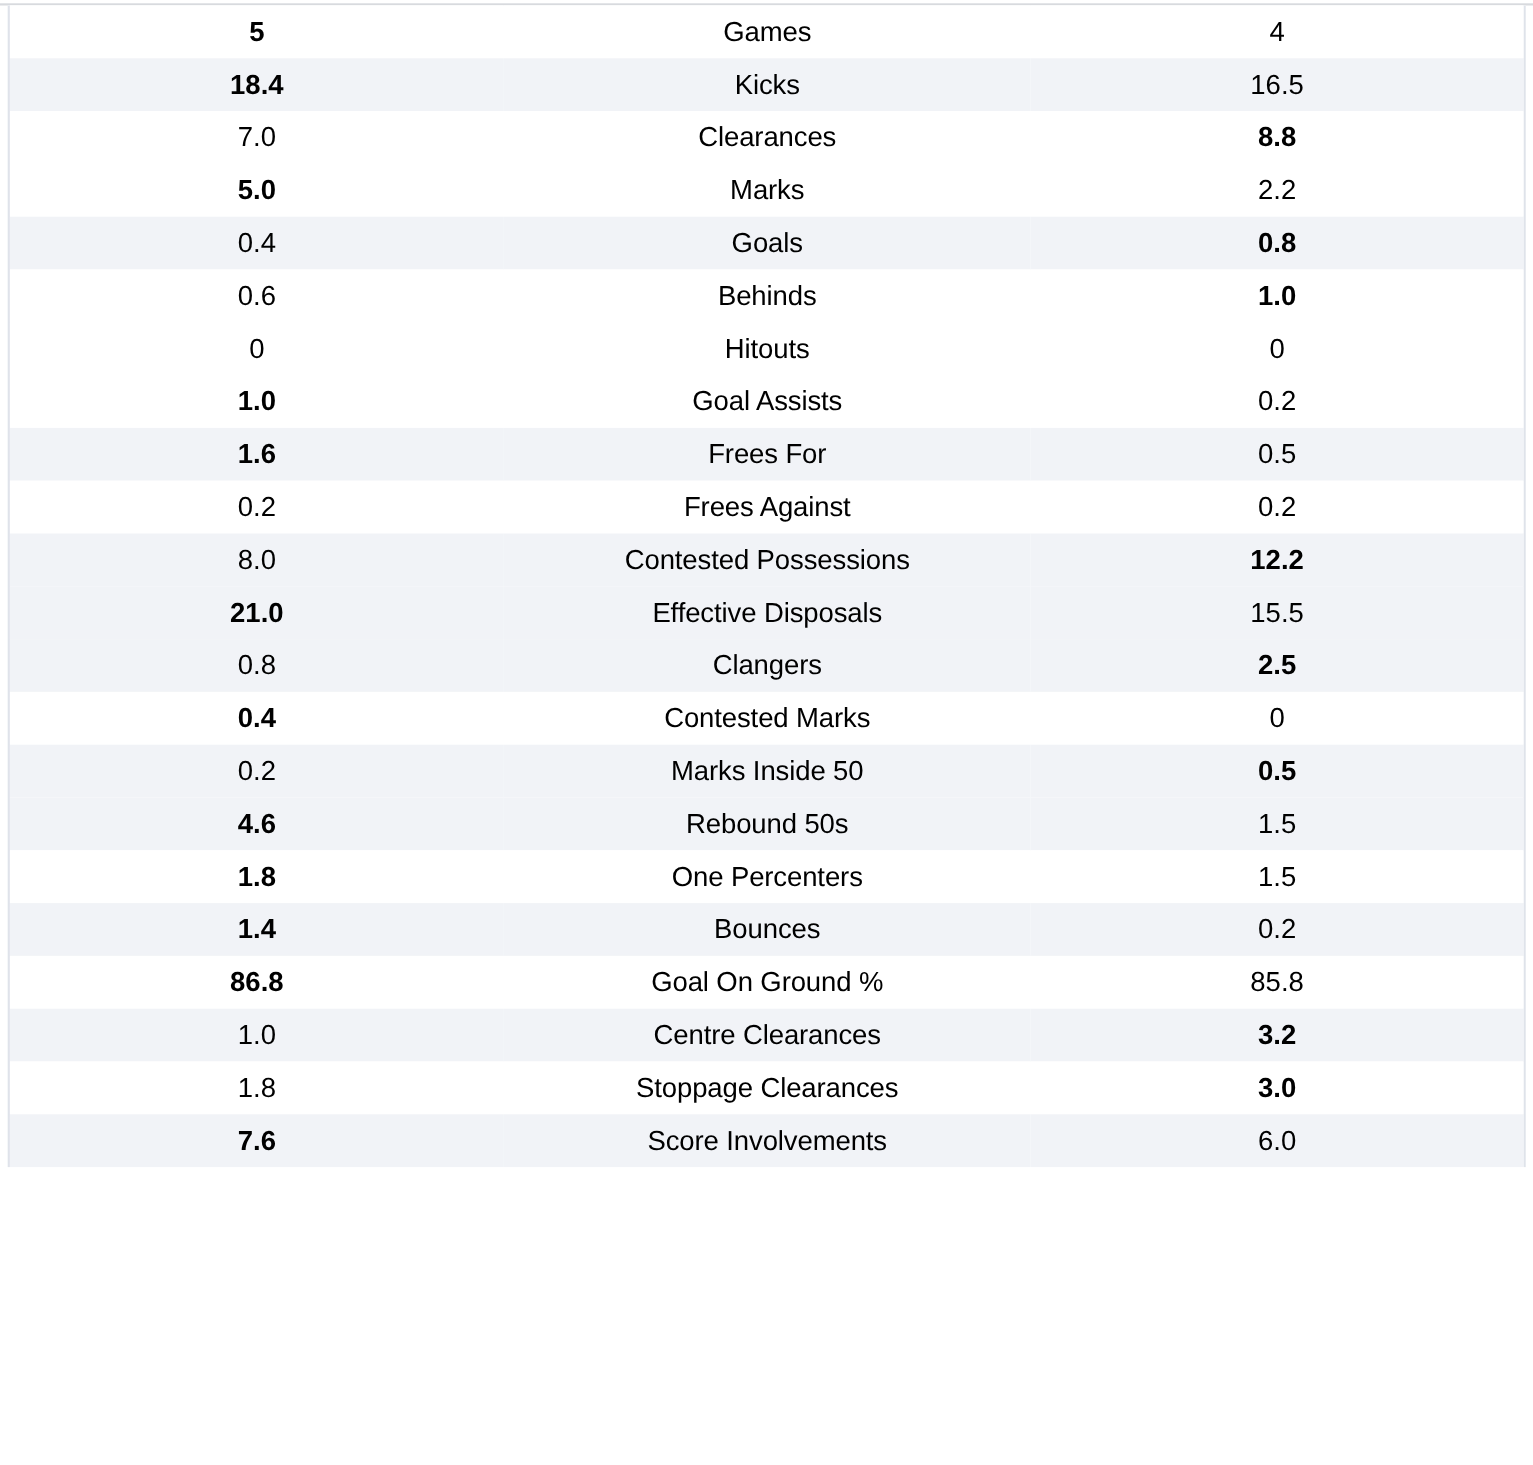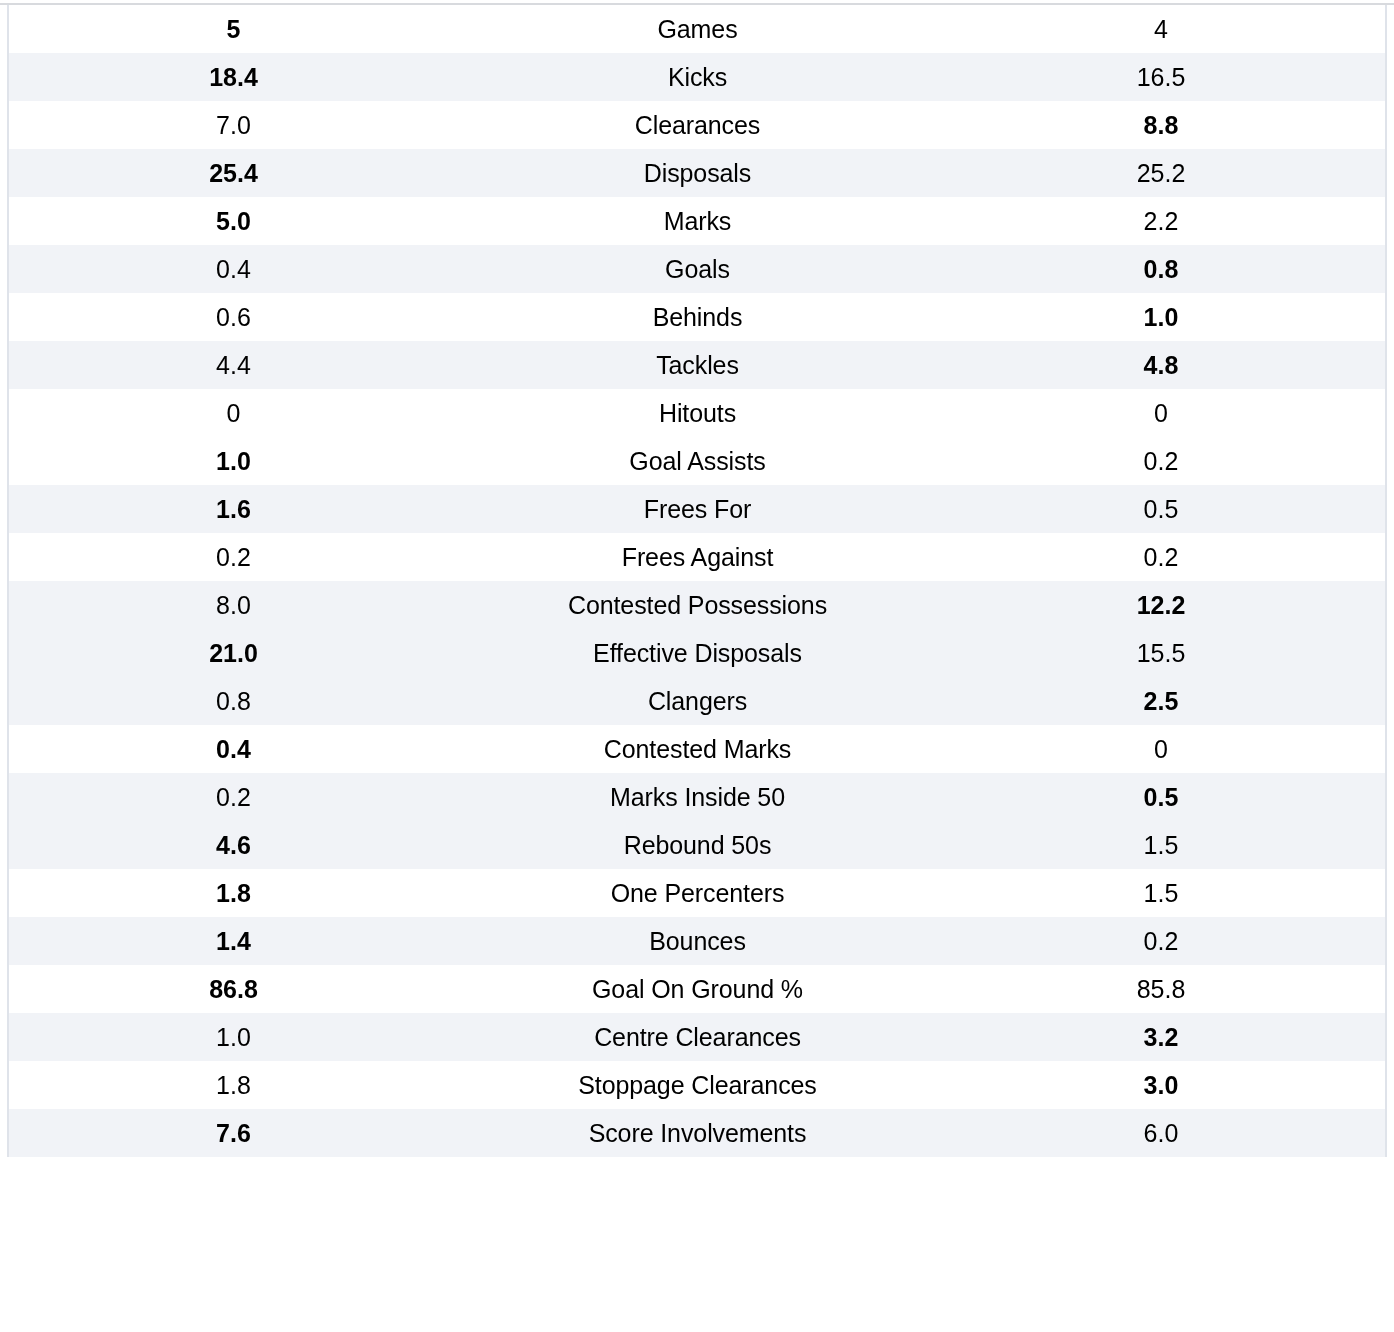--- a/index.html
+++ b/index.html
@@ -86,44 +86,34 @@
         <tr class="stripe">
           <td class="value winner">18.4</td>
           <td class="label">Kicks</td>
           <td class="value">16.5</td>
         </tr>
         <tr class="plain">
           <td class="value">7.0</td>
           <td class="label">Clearances</td>
           <td class="value winner">8.8</td>
         </tr>
-        <tr class="stripe">
-          <td class="value winner">25.4</td>
-          <td class="label">Disposals</td>
-          <td class="value">25.2</td>
-        </tr>
         <tr class="plain">
           <td class="value winner">5.0</td>
           <td class="label">Marks</td>
           <td class="value">2.2</td>
         </tr>
         <tr class="stripe">
           <td class="value">0.4</td>
           <td class="label">Goals</td>
           <td class="value winner">0.8</td>
         </tr>
         <tr class="plain">
           <td class="value">0.6</td>
           <td class="label">Behinds</td>
           <td class="value winner">1.0</td>
-        </tr>
-        <tr class="stripe">
-          <td class="value">4.4</td>
-          <td class="label">Tackles</td>
-          <td class="value winner">4.8</td>
         </tr>
         <tr class="plain">
           <td class="value">0</td>
           <td class="label">Hitouts</td>
           <td class="value">0</td>
         </tr>
         <tr class="plain">
           <td class="value winner">1.0</td>
           <td class="label">Goal Assists</td>
           <td class="value">0.2</td>

